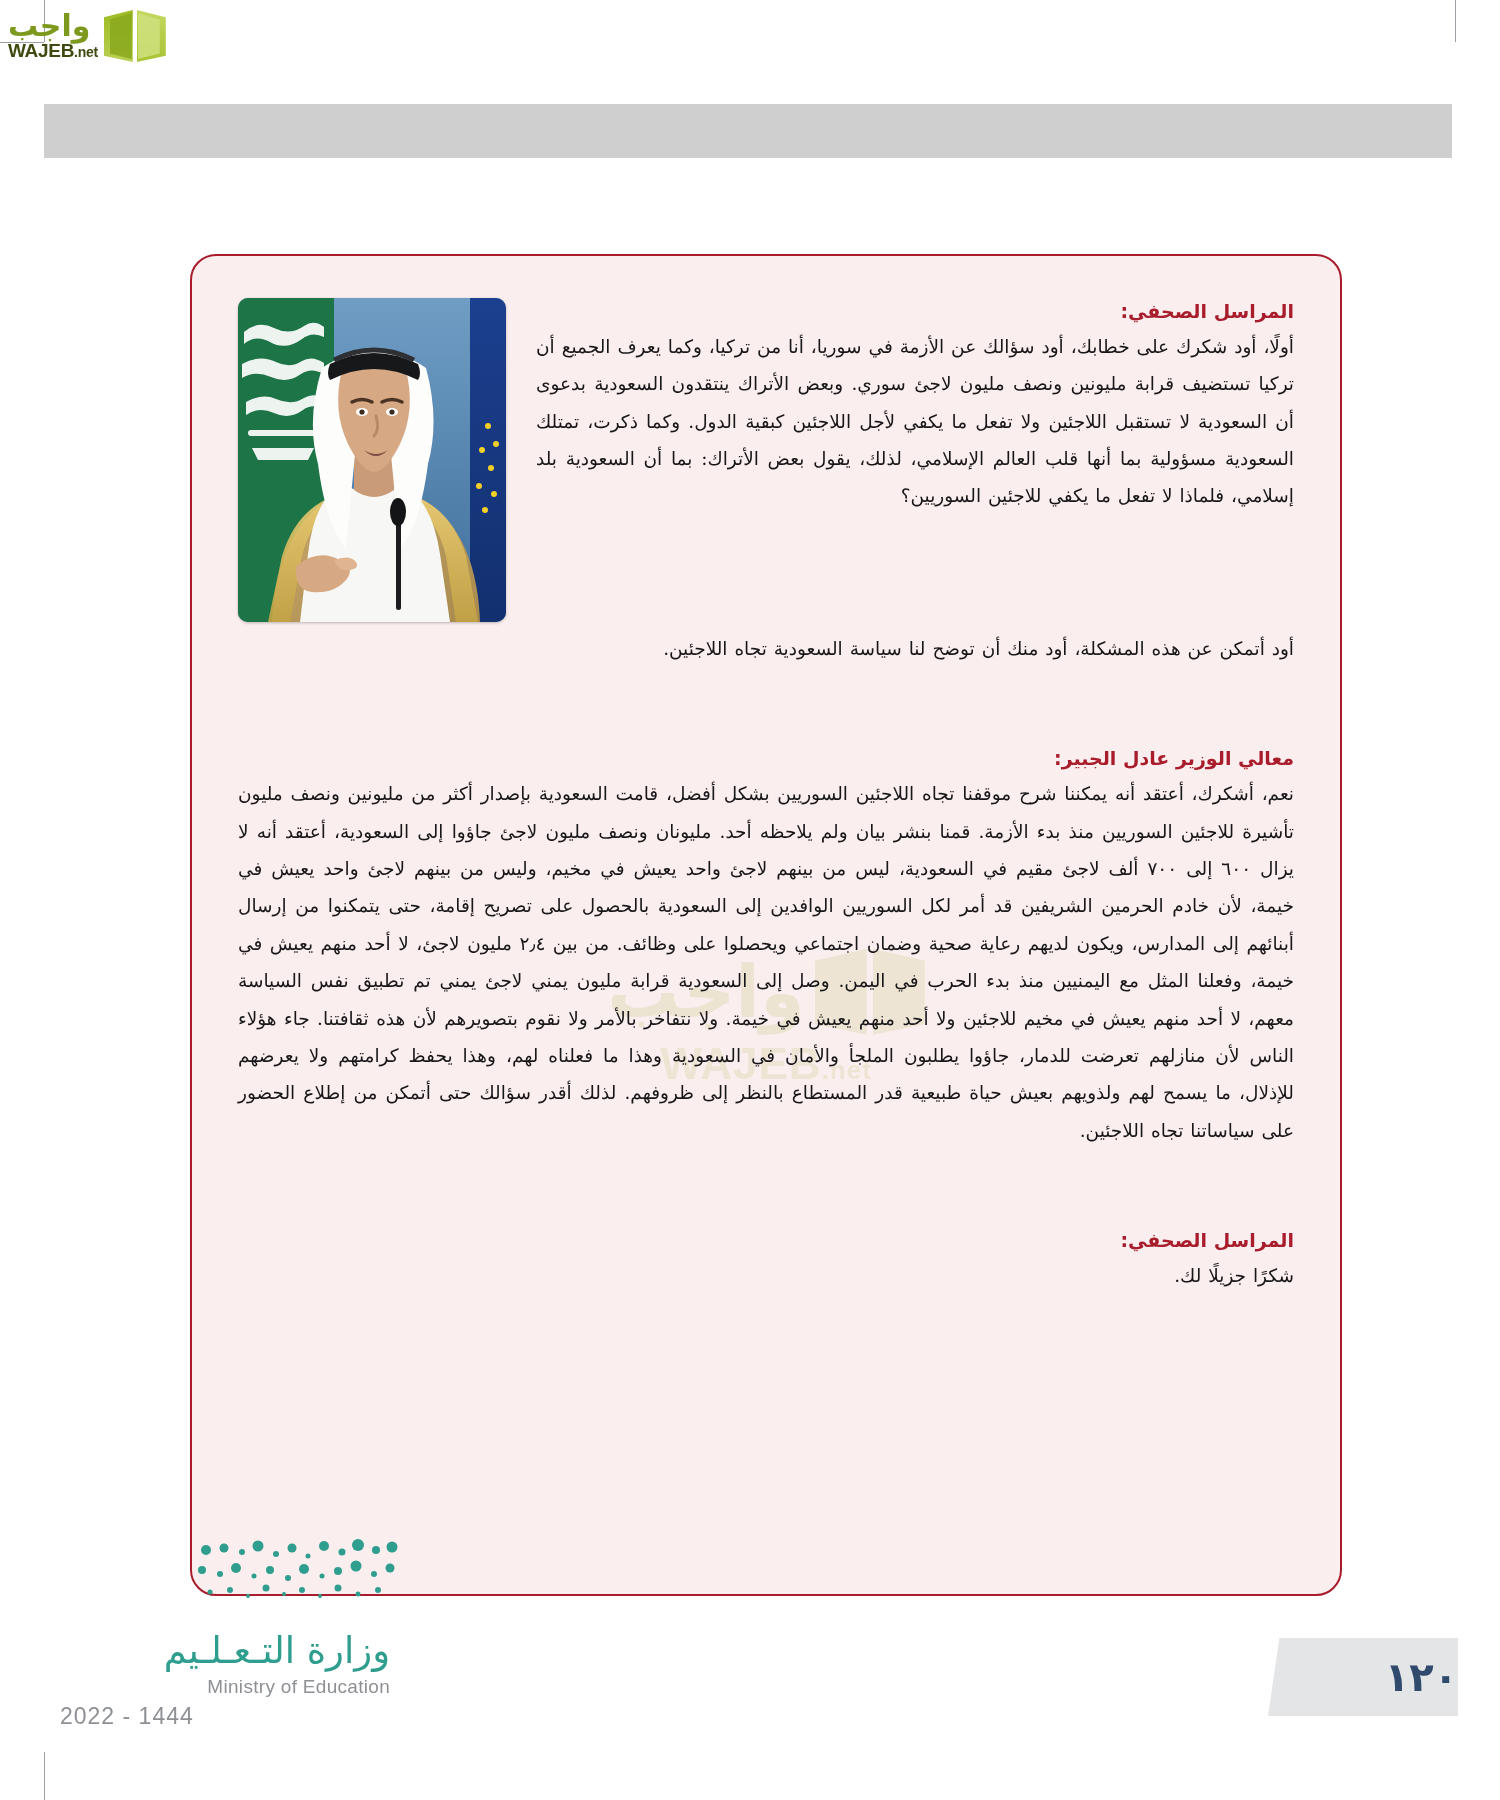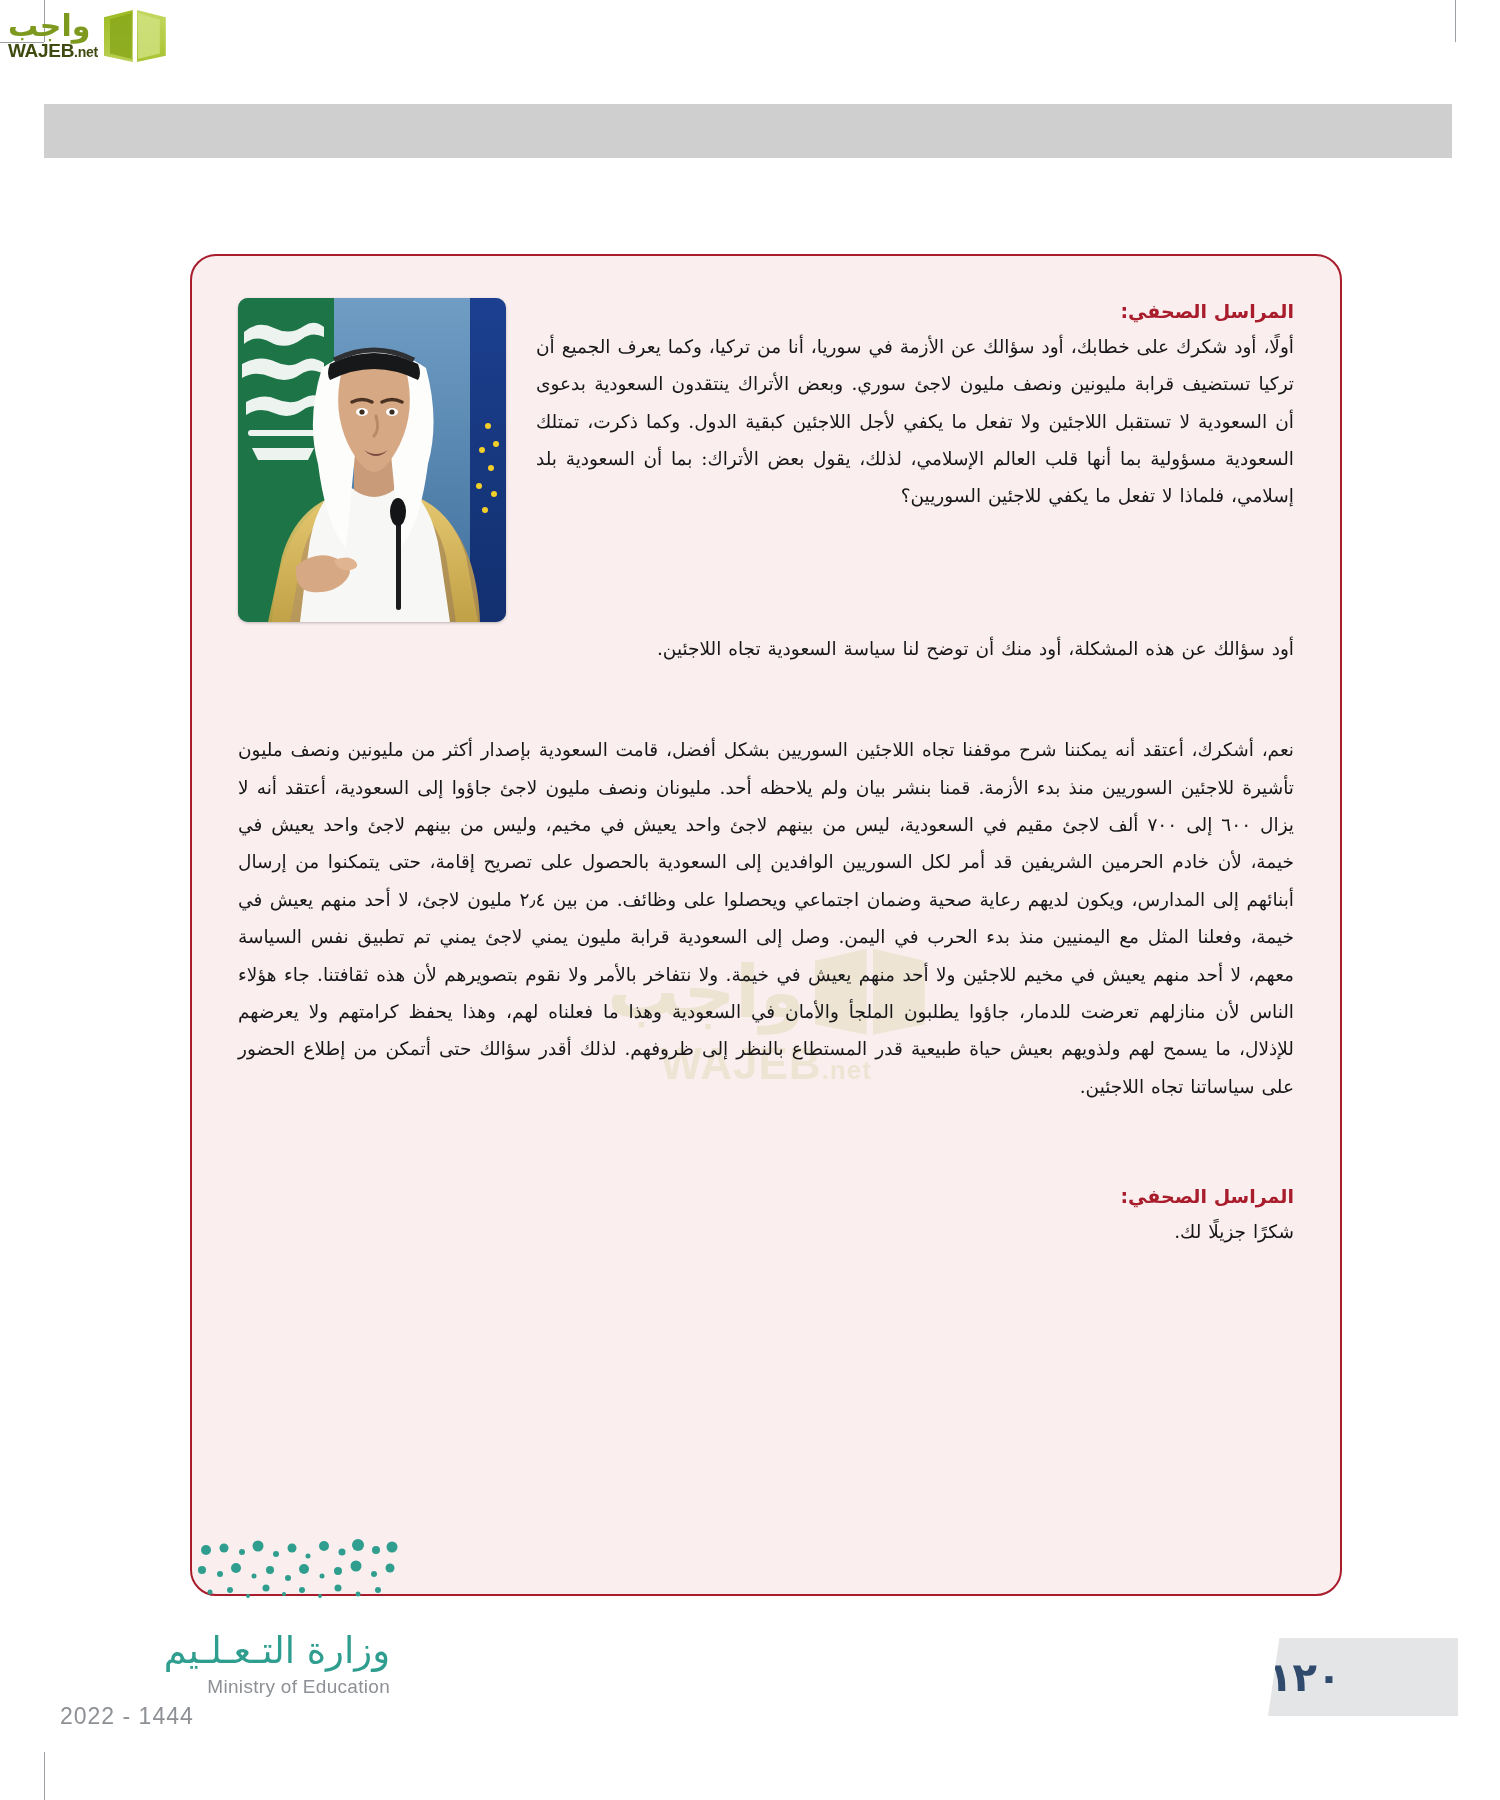--- a/index.html
+++ b/index.html
@@ -128,21 +128,21 @@
   .moe-yr{
     font-family:"Liberation Sans",sans-serif;font-size:23px;color:#8d9094;
     direction:ltr;text-align:left;margin-top:5px;letter-spacing:1px;
   }
 
   .pagenum{
     position:absolute;right:42px;top:1638px;
     width:190px;height:78px;
     background:#e3e5e7;
     clip-path:polygon(6% 0,100% 0,100% 100%,0 100%);
-    display:flex;align-items:center;justify-content:flex-end;
+    display:flex;align-items:center;justify-content:flex-start;
   }
   .pagenum span{
     font-family:"DejaVu Sans",sans-serif;
     font-size:40px;font-weight:bold;color:#2f4a6d;letter-spacing:2px;
   }
 </style>
 </head>
 <body>
 
 <div class="crop-vline" style="right:44px;top:0;width:1px;height:42px;"></div>
@@ -255,26 +255,27 @@
         <ellipse cx="160" cy="214" rx="8" ry="14" fill="#141517"></ellipse>
 
         <path d="M58 268 q22 -18 44 -6 q16 8 6 20 q-12 14 -34 12 q-18 -2 -16 -26 z" fill="#d7a884"></path>
         <path d="M96 262 q16 -6 22 2 q4 6 -6 8 q-12 2 -16 -10 z" fill="#e0b490"></path>
       </svg>
     </div>
 
     <div class="block">
       <p class="speaker">المراسل الصحفي:</p>
       <p class="para first">أولًا، أود شكرك على خطابك، أود سؤالك عن الأزمة في سوريا، أنا من تركيا، وكما يعرف الجميع أن تركيا تستضيف قرابة مليونين ونصف مليون لاجئ سوري. وبعض الأتراك ينتقدون السعودية بدعوى أن السعودية لا تستقبل اللاجئين ولا تفعل ما يكفي لأجل اللاجئين كبقية الدول. وكما ذكرت، تمتلك السعودية مسؤولية بما أنها قلب العالم الإسلامي، لذلك، يقول بعض الأتراك: بما أن السعودية بلد إسلامي، فلماذا لا تفعل ما يكفي للاجئين السوريين؟</p>
-      <p class="para tail">أود سؤالك عن هذه المشكلة، أود منك أن توضح لنا سياسة السعودية تجاه اللاجئين.</p>
+      <p class="para tail">أود أتمكن عن هذه المشكلة، أود منك أن توضح لنا سياسة السعودية تجاه اللاجئين.</p>
     </div>
 
     <div class="spacer-lg"></div>
 
     <div class="block">
+      <p class="speaker">معالي الوزير عادل الجبير:</p>
       <p class="para">نعم، أشكرك، أعتقد أنه يمكننا شرح موقفنا تجاه اللاجئين السوريين بشكل أفضل، قامت السعودية بإصدار أكثر من مليونين ونصف مليون تأشيرة للاجئين السوريين منذ بدء الأزمة. قمنا بنشر بيان ولم يلاحظه أحد. مليونان ونصف مليون لاجئ جاؤوا إلى السعودية، أعتقد أنه لا يزال ٦٠٠ إلى ٧٠٠ ألف لاجئ مقيم في السعودية، ليس من بينهم لاجئ واحد يعيش في مخيم، وليس من بينهم لاجئ واحد يعيش في خيمة، لأن خادم الحرمين الشريفين قد أمر لكل السوريين الوافدين إلى السعودية بالحصول على تصريح إقامة، حتى يتمكنوا من إرسال أبنائهم إلى المدارس، ويكون لديهم رعاية صحية وضمان اجتماعي ويحصلوا على وظائف. من بين ٢٫٤ مليون لاجئ، لا أحد منهم يعيش في خيمة، وفعلنا المثل مع اليمنيين منذ بدء الحرب في اليمن. وصل إلى السعودية قرابة مليون يمني لاجئ يمني تم تطبيق نفس السياسة معهم، لا أحد منهم يعيش في مخيم للاجئين ولا أحد منهم يعيش في خيمة. ولا نتفاخر بالأمر ولا نقوم بتصويرهم لأن هذه ثقافتنا. جاء هؤلاء الناس لأن منازلهم تعرضت للدمار، جاؤوا يطلبون الملجأ والأمان في السعودية وهذا ما فعلناه لهم، وهذا يحفظ كرامتهم ولا يعرضهم للإذلال، ما يسمح لهم ولذويهم بعيش حياة طبيعية قدر المستطاع بالنظر إلى ظروفهم. لذلك أقدر سؤالك حتى أتمكن من إطلاع الحضور على سياساتنا تجاه اللاجئين.</p>
     </div>
 
     <div class="spacer-lg"></div>
 
     <div class="block">
       <p class="speaker">المراسل الصحفي:</p>
       <p class="para">شكرًا جزيلًا لك.</p>
     </div>
 

